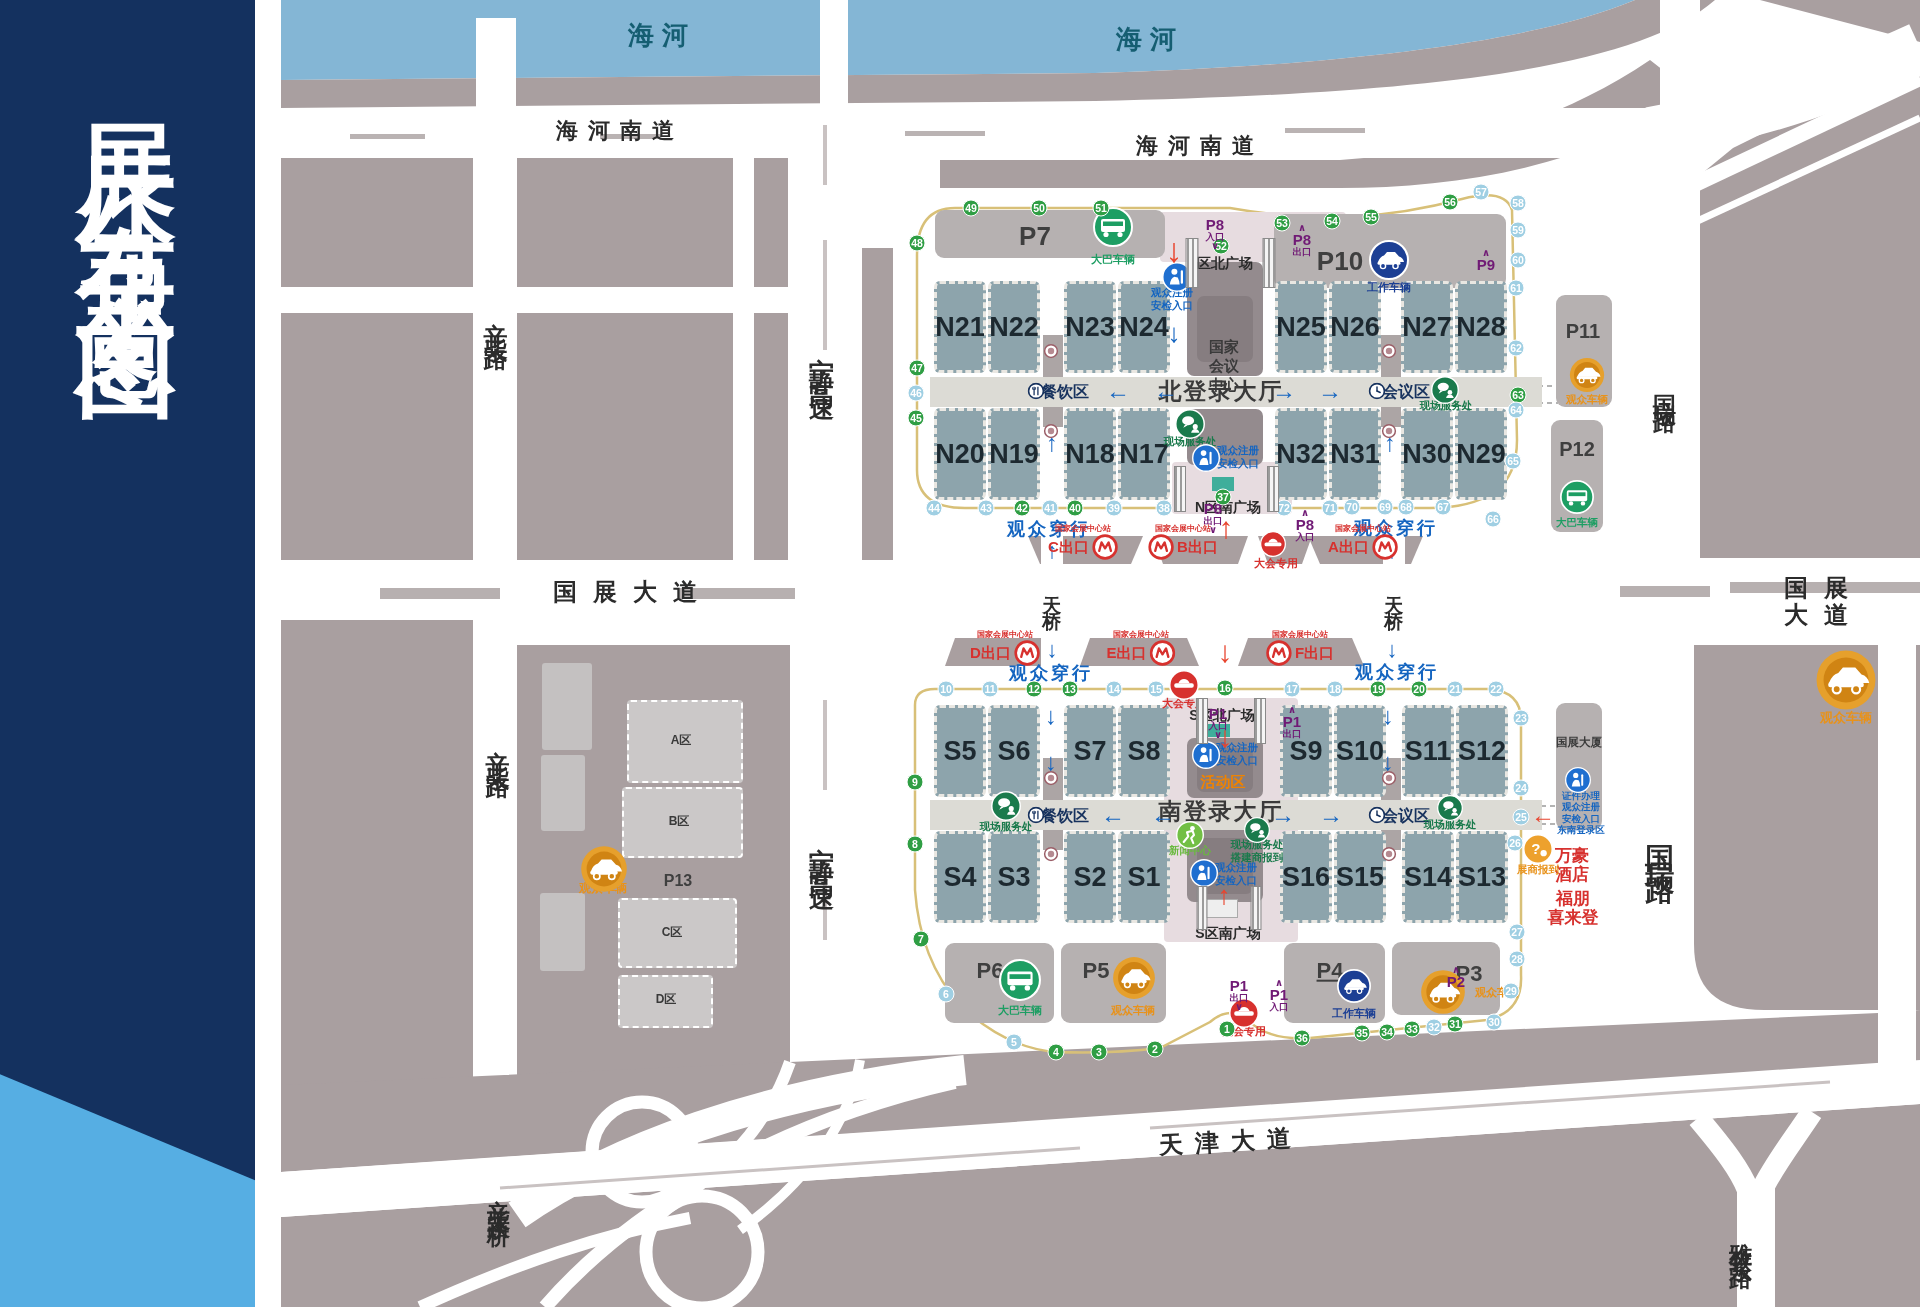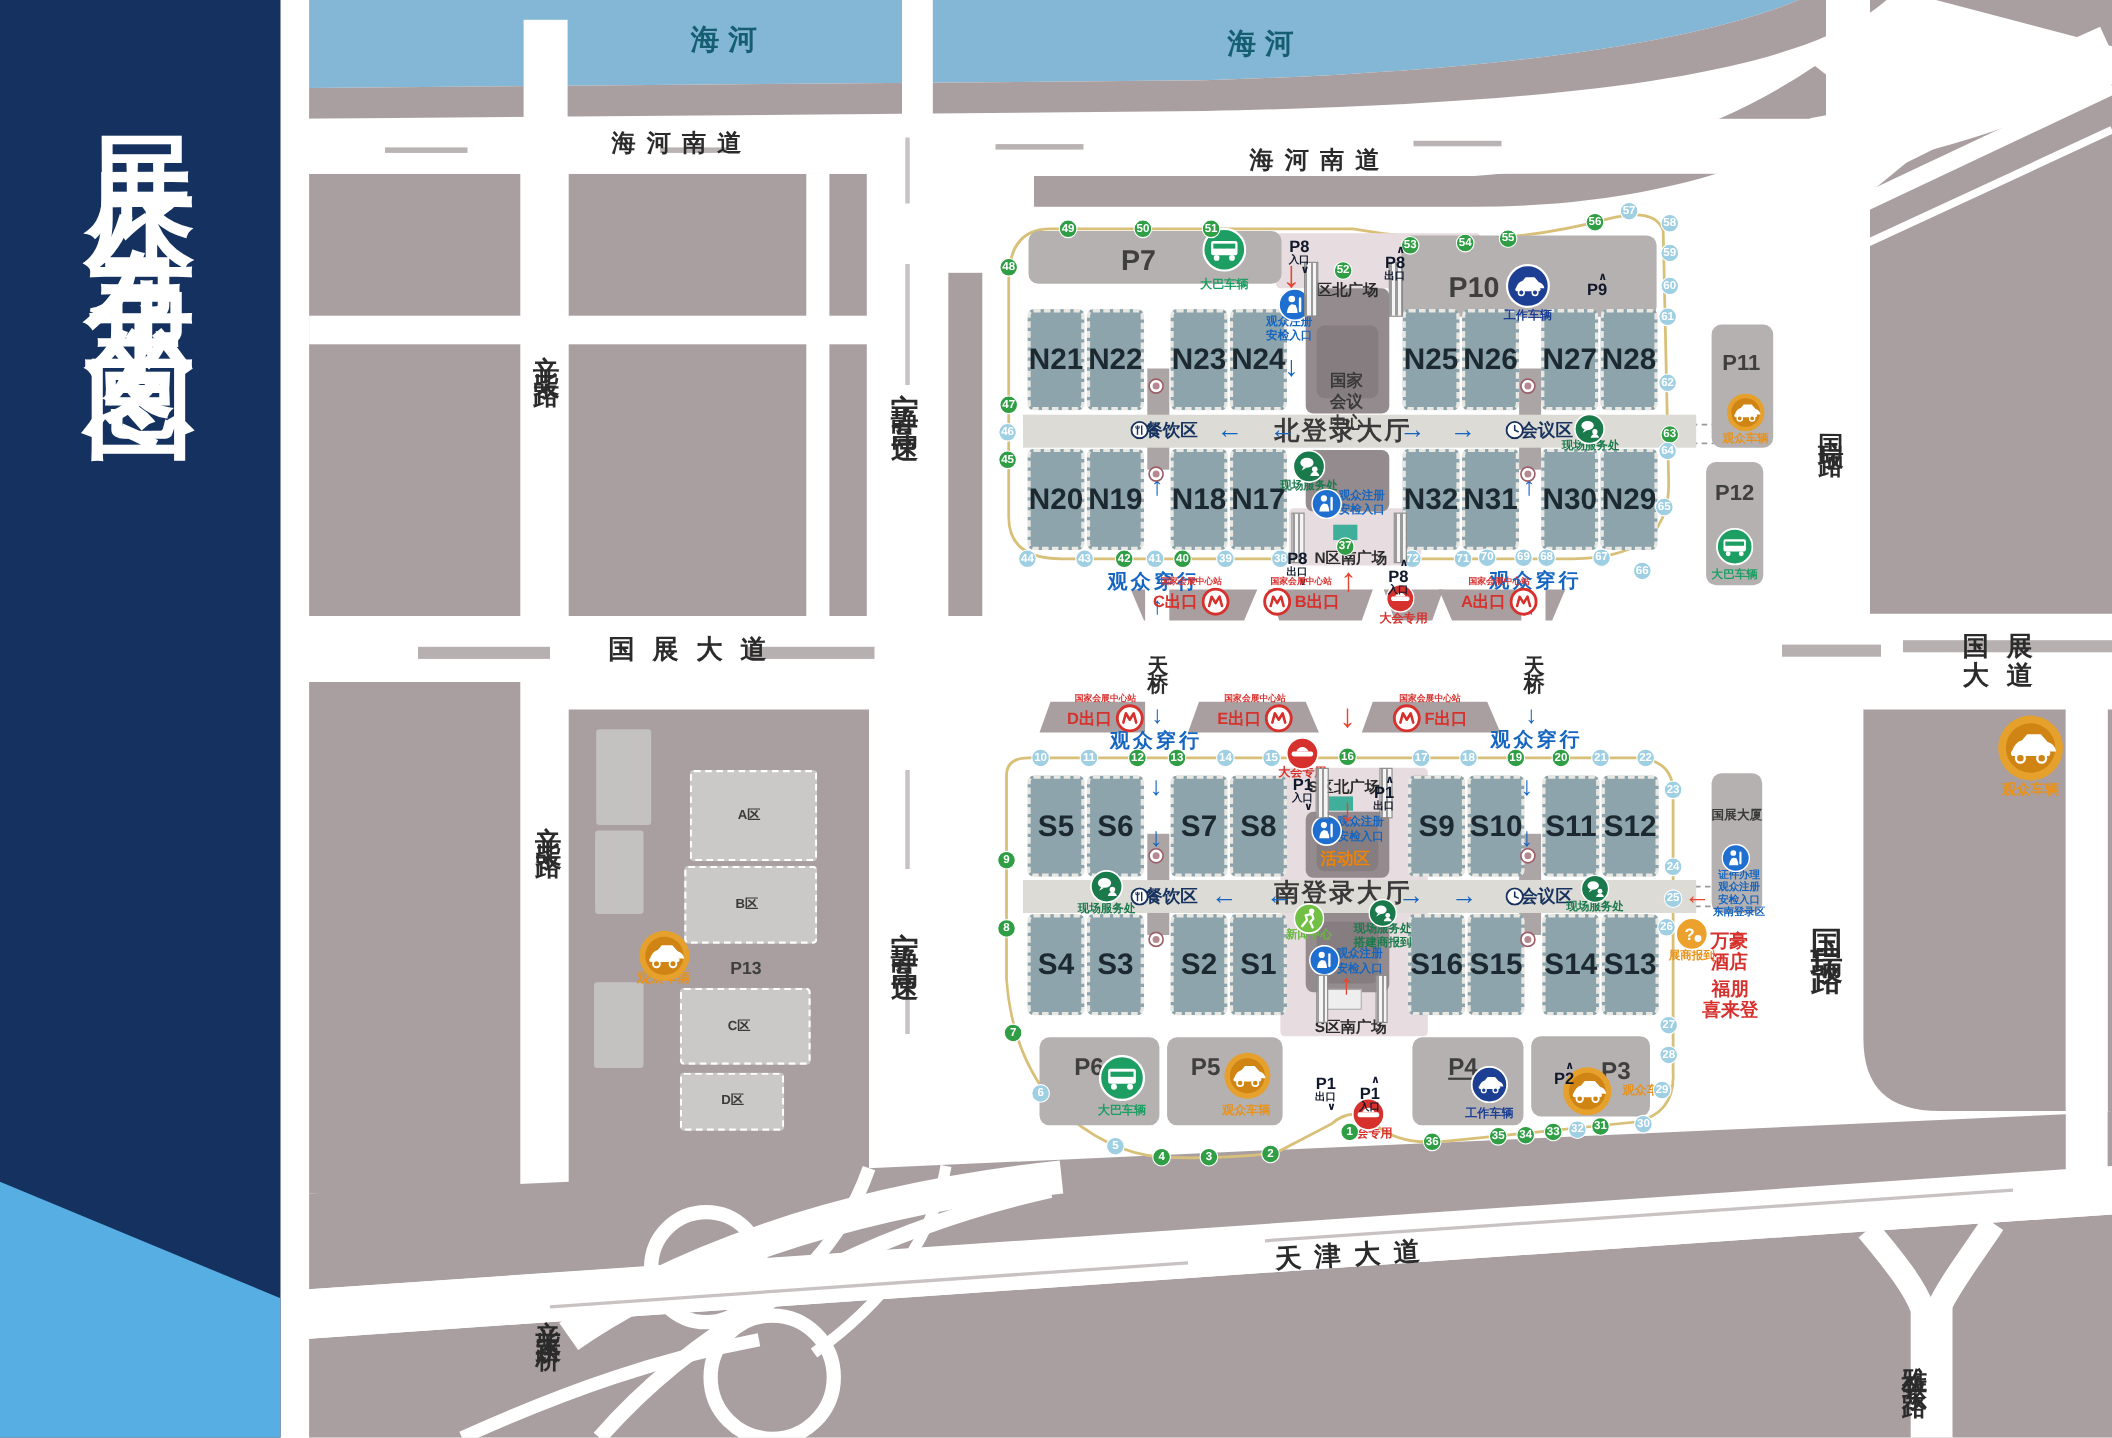--- a/index.html
+++ b/index.html
@@ -29,21 +29,21 @@
   .c-wk{color:#1c3f94}.c-bus{color:#1d9e63}.c-redA{color:#e8452f}
   .bdg{position:absolute;display:flex;}
   .bdg svg{width:100%;height:100%;display:block;}
   .mk{position:absolute;width:17px;height:17px;border-radius:50%;color:#fff;
       font-size:10.5px;font-weight:bold;display:flex;align-items:center;justify-content:center;
       border:1.5px solid #fff;box-sizing:border-box;line-height:1;}
   .mk-g{background:#2f9e44}.mk-b{background:#9fcfe3}
   .arr{position:absolute;font-weight:900;line-height:1;}
   .gate{position:absolute;background:repeating-linear-gradient(90deg,#9b9b9b 0 2px,#f5f5f5 2px 5px);
         border:1px solid #8a8a8a;box-sizing:border-box;}
-  .pgate{position:absolute;text-align:right;line-height:1;color:#0f172a;}
+  .pgate{position:absolute;text-align:center;line-height:1;color:#701a75;margin-left:34px;}
   .pt{font-size:15px;font-weight:900;}
   .ps{font-size:9.5px;font-weight:bold;}
   .crt{font-size:10px;font-weight:900;line-height:.8;}
   .exit{position:absolute;display:flex;align-items:center;gap:3px;white-space:nowrap;}
   .est{position:absolute;top:-11px;left:50%;transform:translateX(-50%);font-size:8px;
        color:#d7312e;font-weight:bold;}
   .etx{font-size:15px;font-weight:900;color:#d7312e;}
   .ebdg{width:26px;height:26px;display:inline-block;}
   .ebdg svg{width:100%;height:100%;display:block;}
   .sidebar{position:absolute;left:0;top:0;width:255px;height:1307px;background:#14315f;z-index:50;}
@@ -629,21 +629,21 @@
       <div class="mk ctr mk-b" style="left: 1481px; top: 192px;">57</div>
       <div class="mk ctr mk-b" style="left: 1518px; top: 203px;">58</div>
       <div class="mk ctr mk-b" style="left: 1518px; top: 230px;">59</div>
       <div class="mk ctr mk-b" style="left: 1518px; top: 260px;">60</div>
       <div class="mk ctr mk-b" style="left: 1516px; top: 288px;">61</div>
       <div class="mk ctr mk-b" style="left: 1516px; top: 348px;">62</div>
       <div class="mk ctr mk-g" style="left: 1518px; top: 395px;">63</div>
       <div class="mk ctr mk-b" style="left: 1516px; top: 410px;">64</div>
       <div class="mk ctr mk-b" style="left: 1513px; top: 461px;">65</div>
       <div class="mk ctr mk-b" style="left: 1493px; top: 507px; margin-top: 12px;">66</div>
-      <div class="mk ctr mk-b" style="left: 1443px; top: 507px; margin-left: 13px;">67</div>
+      <div class="mk ctr mk-b" style="left: 1443px; top: 507px;">67</div>
       <div class="mk ctr mk-b" style="left: 1406px; top: 507px;">68</div>
       <div class="mk ctr mk-b" style="left: 1385px; top: 507px;">69</div>
       <div class="mk ctr mk-b" style="left: 1352px; top: 507px;">70</div>
       <div class="mk ctr mk-b" style="left: 1330px; top: 508px;">71</div>
       <div class="mk ctr mk-b" style="left: 1284px; top: 508px;">72</div>
       <div class="arr ctr c-redA" style="left: 1174px; top: 250px; font-size: 34px;">↓</div>
       <div class="arr ctr c-blue" style="left: 1174px; top: 333px; font-size: 26px;">↓</div>
       <div class="arr ctr c-blue" style="left: 1118px; top: 391px; font-size: 24px;">←</div>
       <div class="arr ctr c-blue" style="left: 1166px; top: 391px; font-size: 24px;">←</div>
       <div class="arr ctr c-blue" style="left: 1284px; top: 391px; font-size: 24px;">→</div>

